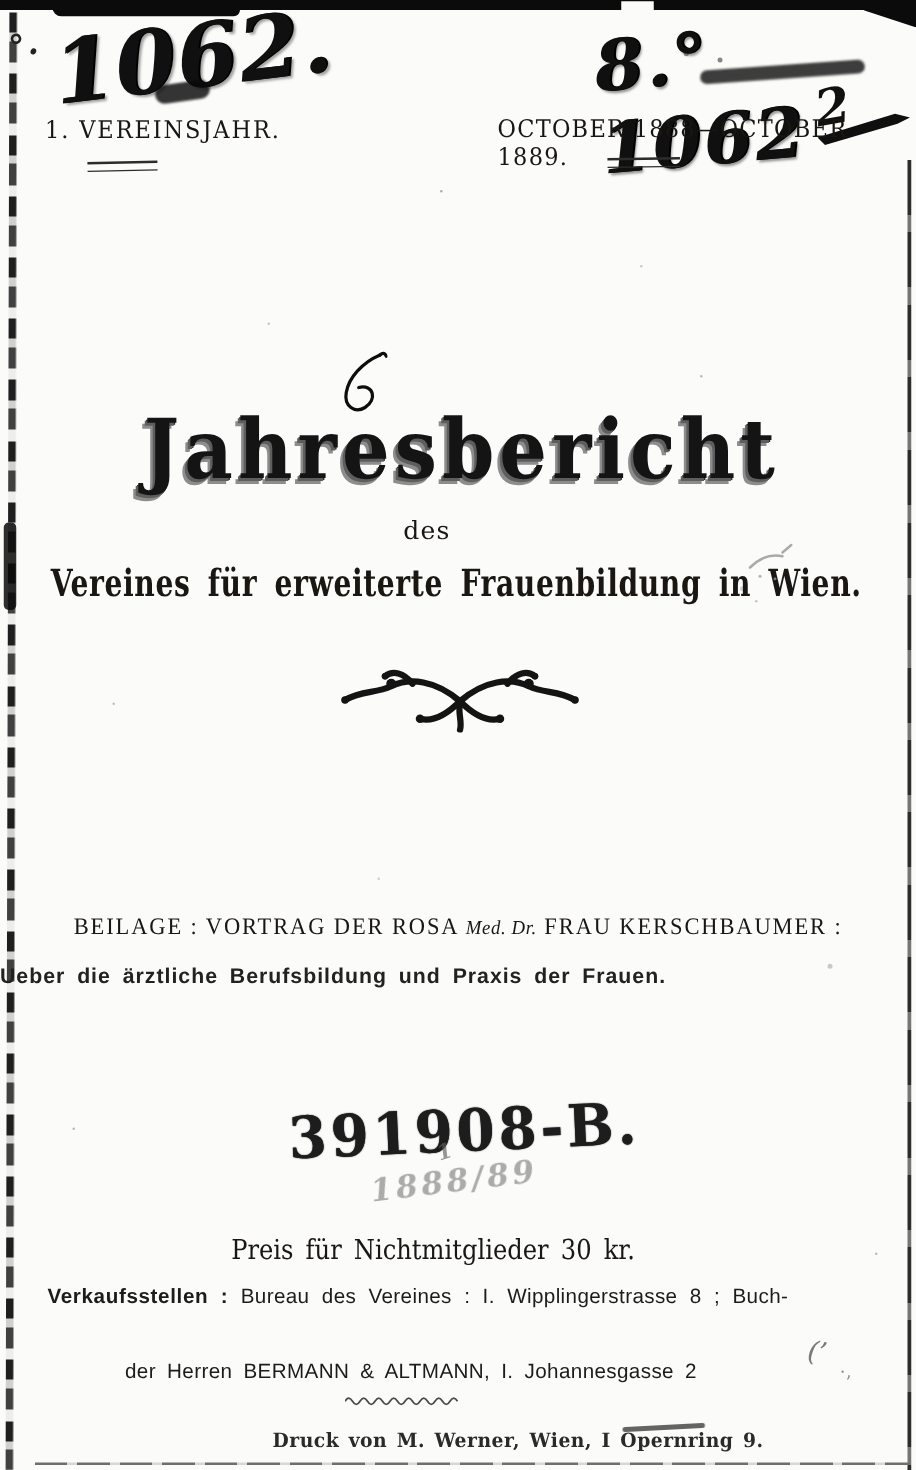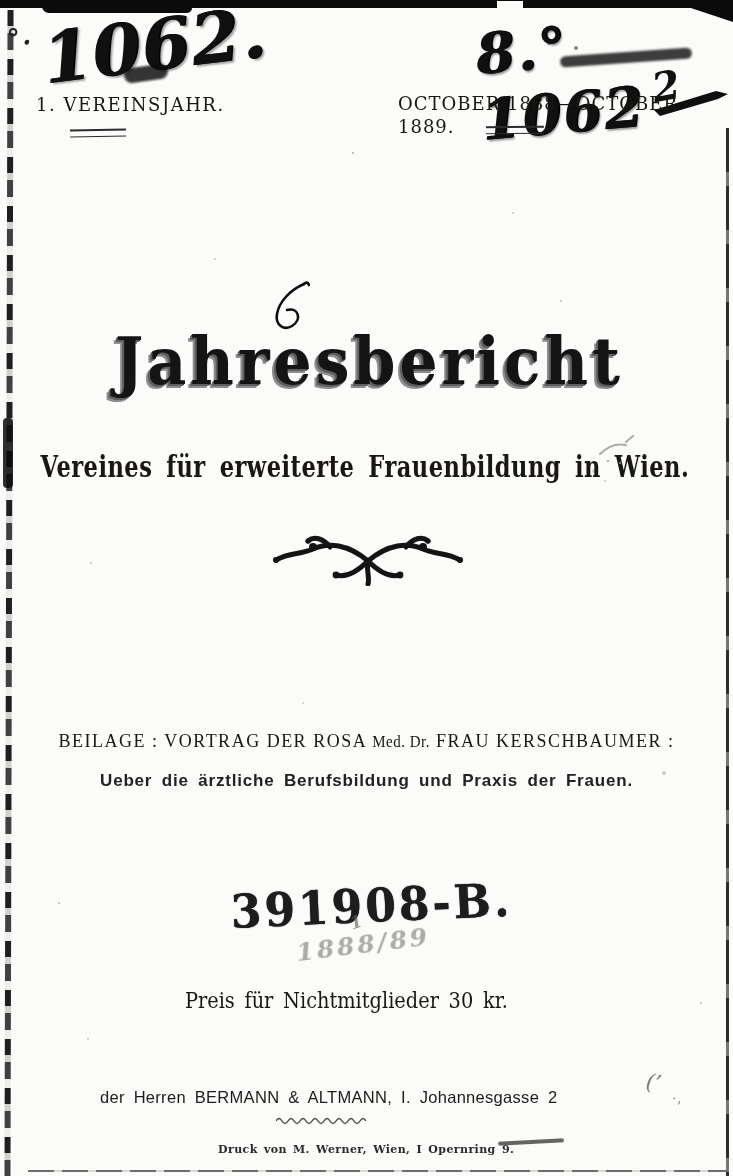--- a/index.html
+++ b/index.html
@@ -67,35 +67,35 @@
     font-weight:bold;font-size:60px;letter-spacing:4px;color:#141414;
     transform:scaleY(1.1);transform-origin:center top;
     text-shadow:-2px 2px 0 #5e5e5e, -4px 4px 0 #8d8d8d, -1px 1px 0 #2a2a2a;}
   .title-connector{top:412px;left:0;width:683px;text-align:center;font-size:20px;letter-spacing:1px;}
   .subtitle{top:448px;left:0;width:733px;text-align:center;
     font-weight:bold;font-size:24px;word-spacing:6px;letter-spacing:.5px;
     transform:scaleX(.94) scaleY(1.25);transform-origin:340px top;}
   .ornament-svg{top:534px;left:268px;}
   .beilage{top:731px;left:0;width:733px;text-align:center;
     font-family:"Liberation Serif", serif;font-size:18px;letter-spacing:1.5px;transform:scaleY(1.05);}
-  .beilage .small{font-size:15px;letter-spacing:.5px;}
-  .beilage-sub{top:771px;left:0;width:733px;text-align:center;
+  .beilage .small{font-size:15px;letter-spacing:.5px;font-style:italic;}
+  .beilage-sub{top:771px;left:0;width:733px;
     font-family:"Liberation Sans", sans-serif;font-weight:bold;font-size:17px;
     letter-spacing:.8px;word-spacing:4px;color:#222;}
   .stamp{top:880px;left:0;width:743px;text-align:center;
     font-weight:bold;font-size:44px;letter-spacing:3px;color:#1d1d1d;
     transform:rotate(-2.5deg) scaleY(1.05);text-shadow:0 0 1px #000;}
   .price{top:988px;left:0;width:693px;text-align:center;font-size:22px;word-spacing:4px;
     transform:scaleX(.88);transform-origin:346px top;}
   .sellers{font-family:"Liberation Sans", sans-serif;font-size:16.5px;color:#1c1c1c;letter-spacing:.3px;}
   .sellers-l1{top:1028px;left:38px;width:630px;word-spacing:5px;}
   .sellers-l1 b{letter-spacing:.5px;}
   .sellers-l2{top:1061px;left:100px;width:570px;word-spacing:4px;}
   .sellers-l3{top:1088px;left:100px;width:520px;word-spacing:4px;}
-  .imprint{top:1143px;left:218px;font-size:11px;letter-spacing:.4px;word-spacing:2px;
+  .imprint{top:1143px;left:218px;font-size:15px;letter-spacing:.4px;word-spacing:2px;
     font-weight:bold;color:#2a2a2a;transform:scaleY(1.05);}
 </style>
 </head>
 <body>
 
 <div class="page">
 
   <div class="abs top-bar"></div>
   <div class="abs top-bar-blob"></div>
   <div class="abs top-bar-gap"></div>
@@ -123,20 +123,21 @@
   <div class="abs dbl-rule rule-right"></div>
 
   <svg class="abs flourish-svg" width="64" height="58" viewBox="0 0 64 58">
     <g fill="none" stroke="#0d0d0d" stroke-width="2.6" stroke-linecap="round">
       <path d="M58,4 C44,10 33,22 31,34 C29,45 38,51 46,46 C56,40 53,27 41,30"></path>
       <path d="M58,4 C60,2 62,2 63,5"></path>
     </g>
   </svg>
 
   <div class="abs main-title">Jahresbericht</div>
+  <div class="abs title-connector">des</div>
   <div class="abs subtitle">Vereines für erweiterte Frauenbildung in Wien.</div>
 
   <svg class="abs pencil-svg" width="44" height="32" viewBox="0 0 44 32">
     <g fill="none" stroke="#8f8f8f" stroke-width="2" stroke-linecap="round">
       <path d="M4,20 Q16,8 30,11"></path>
         <path d="M30,8 L37,2"></path>
     </g>
     <circle cx="12" cy="27" r="1.2" fill="#9a9a9a"></circle>
     <circle cx="24" cy="29" r="1.2" fill="#9a9a9a"></circle>
   </svg>
@@ -168,20 +169,24 @@
     <span class="small">Med. Dr.</span>
     <span>FRAU KERSCHBAUMER :</span>
   </div>
   <div class="abs beilage-sub">Ueber die ärztliche Berufsbildung und Praxis der Frauen.</div>
 
   <div class="abs stamp">391908-B.</div>
   <div class="abs hw hw-year-tick">1</div>
   <div class="abs hw hw-year">1888/89</div>
 
   <div class="abs price">Preis für Nichtmitglieder 30 kr.</div>
+  <div class="abs sellers sellers-l1">
+    <b>Verkaufsstellen :</b>
+    <span>Bureau des Vereines :  I. Wipplingerstrasse 8 ;  Buch-</span>
+  </div>
   <div class="abs sellers sellers-l3">der Herren BERMANN &amp; ALTMANN,  I. Johannesgasse 2</div>
 
   <svg class="abs squiggle-svg" width="96" height="12" viewBox="0 0 96 12">
     <path d="M0,7 Q3,2 6,7 T12,7 T18,7 T24,7 T30,7 T36,7 T42,7 T48,7 T54,7 T60,7 T66,7 T72,7 T78,7 T84,7 T90,7" fill="none" stroke="#4a4a4a" stroke-width="1.4"></path>
   </svg>
   <div class="abs hw hw-one"></div>
   <div class="abs hw-dash"></div>
   <div class="abs corner-mark-a">(’</div>
   <div class="abs corner-mark-b">·‚</div>
   <div class="abs imprint">Druck von M. Werner, Wien, I Opernring 9.</div>

